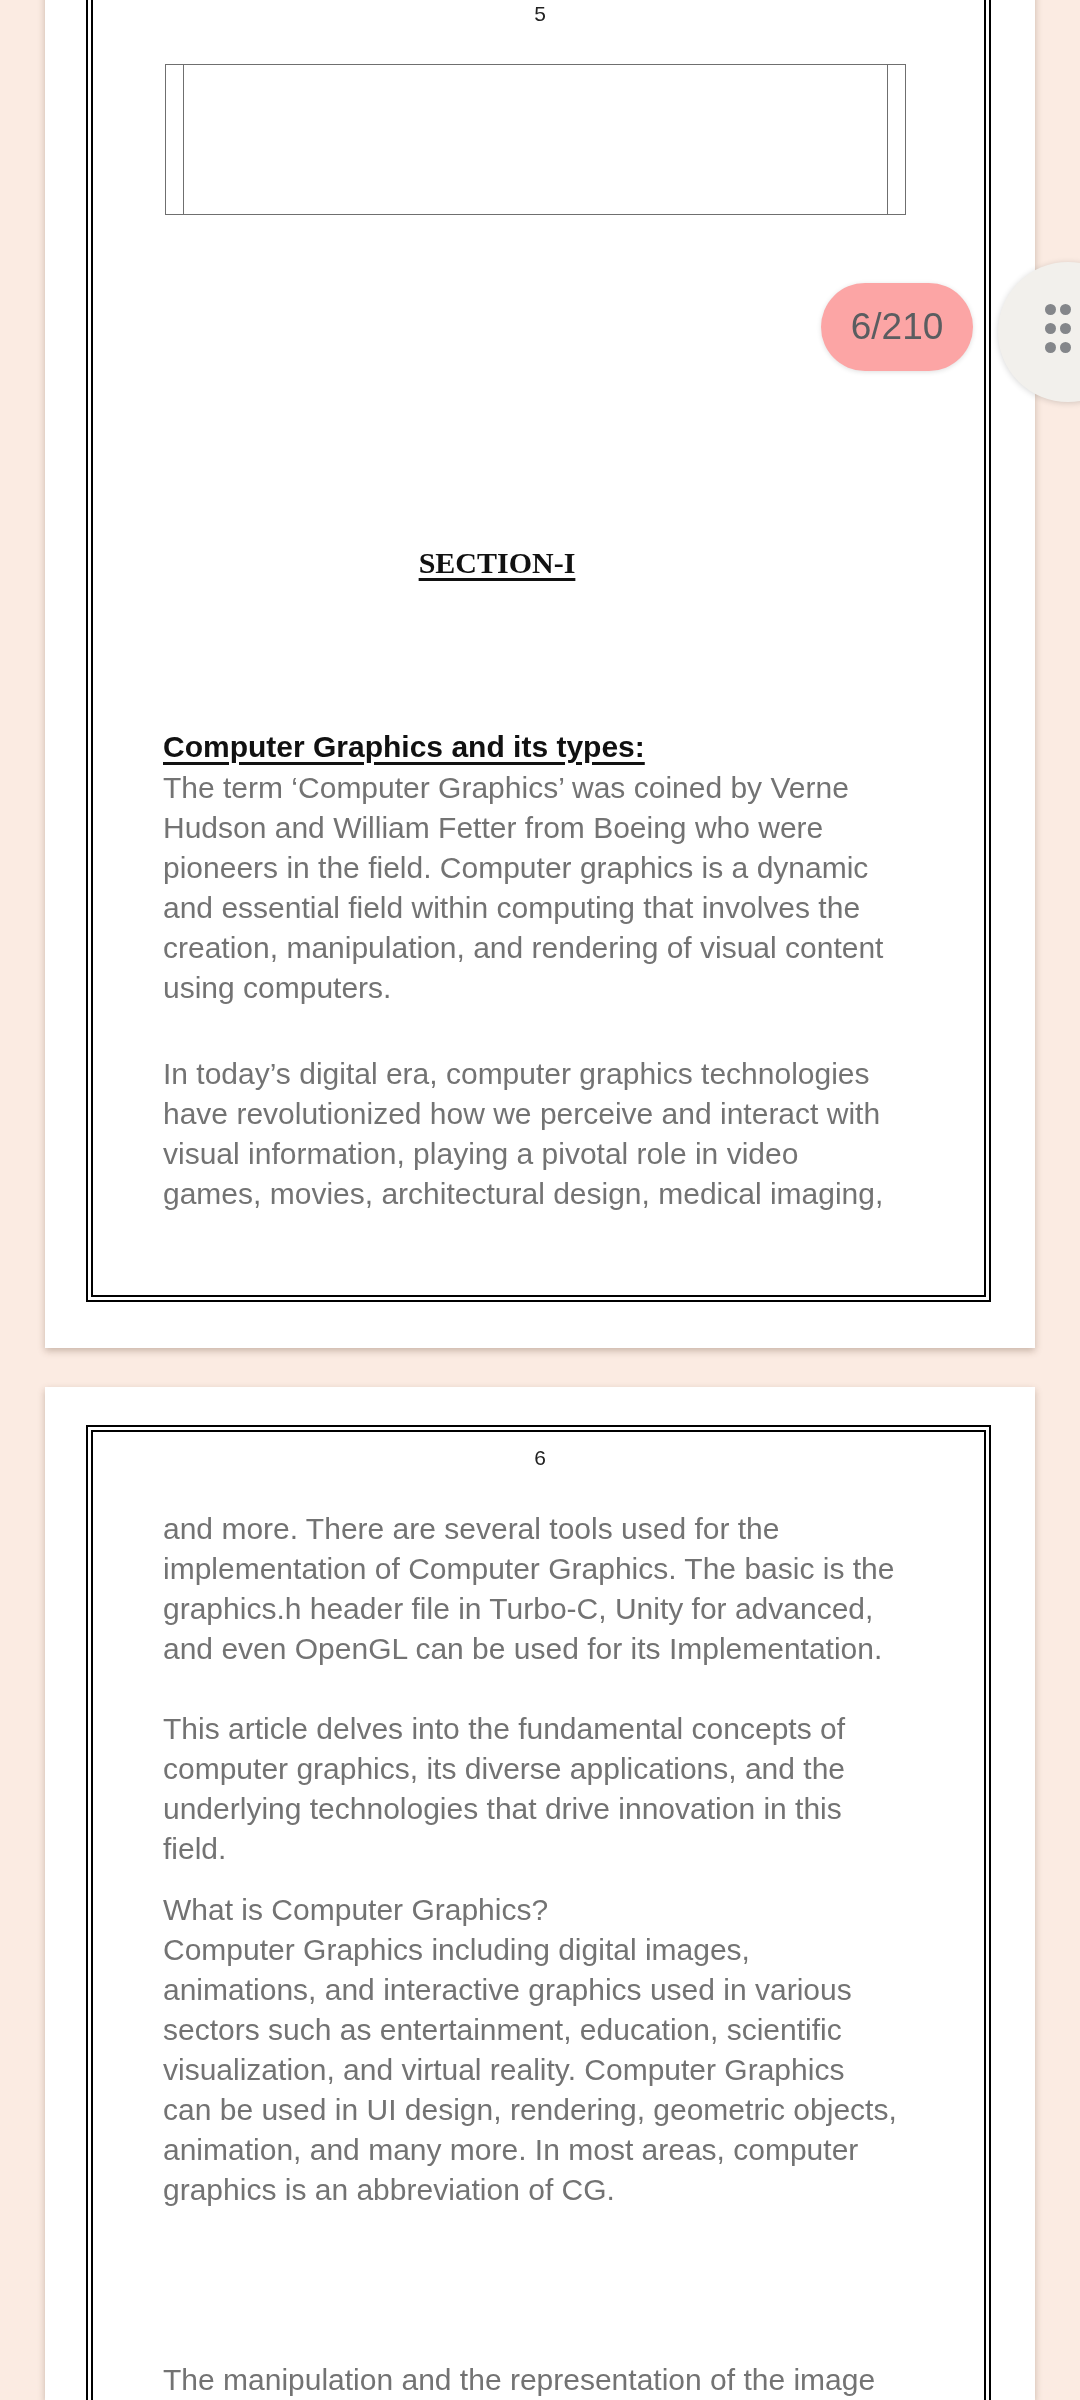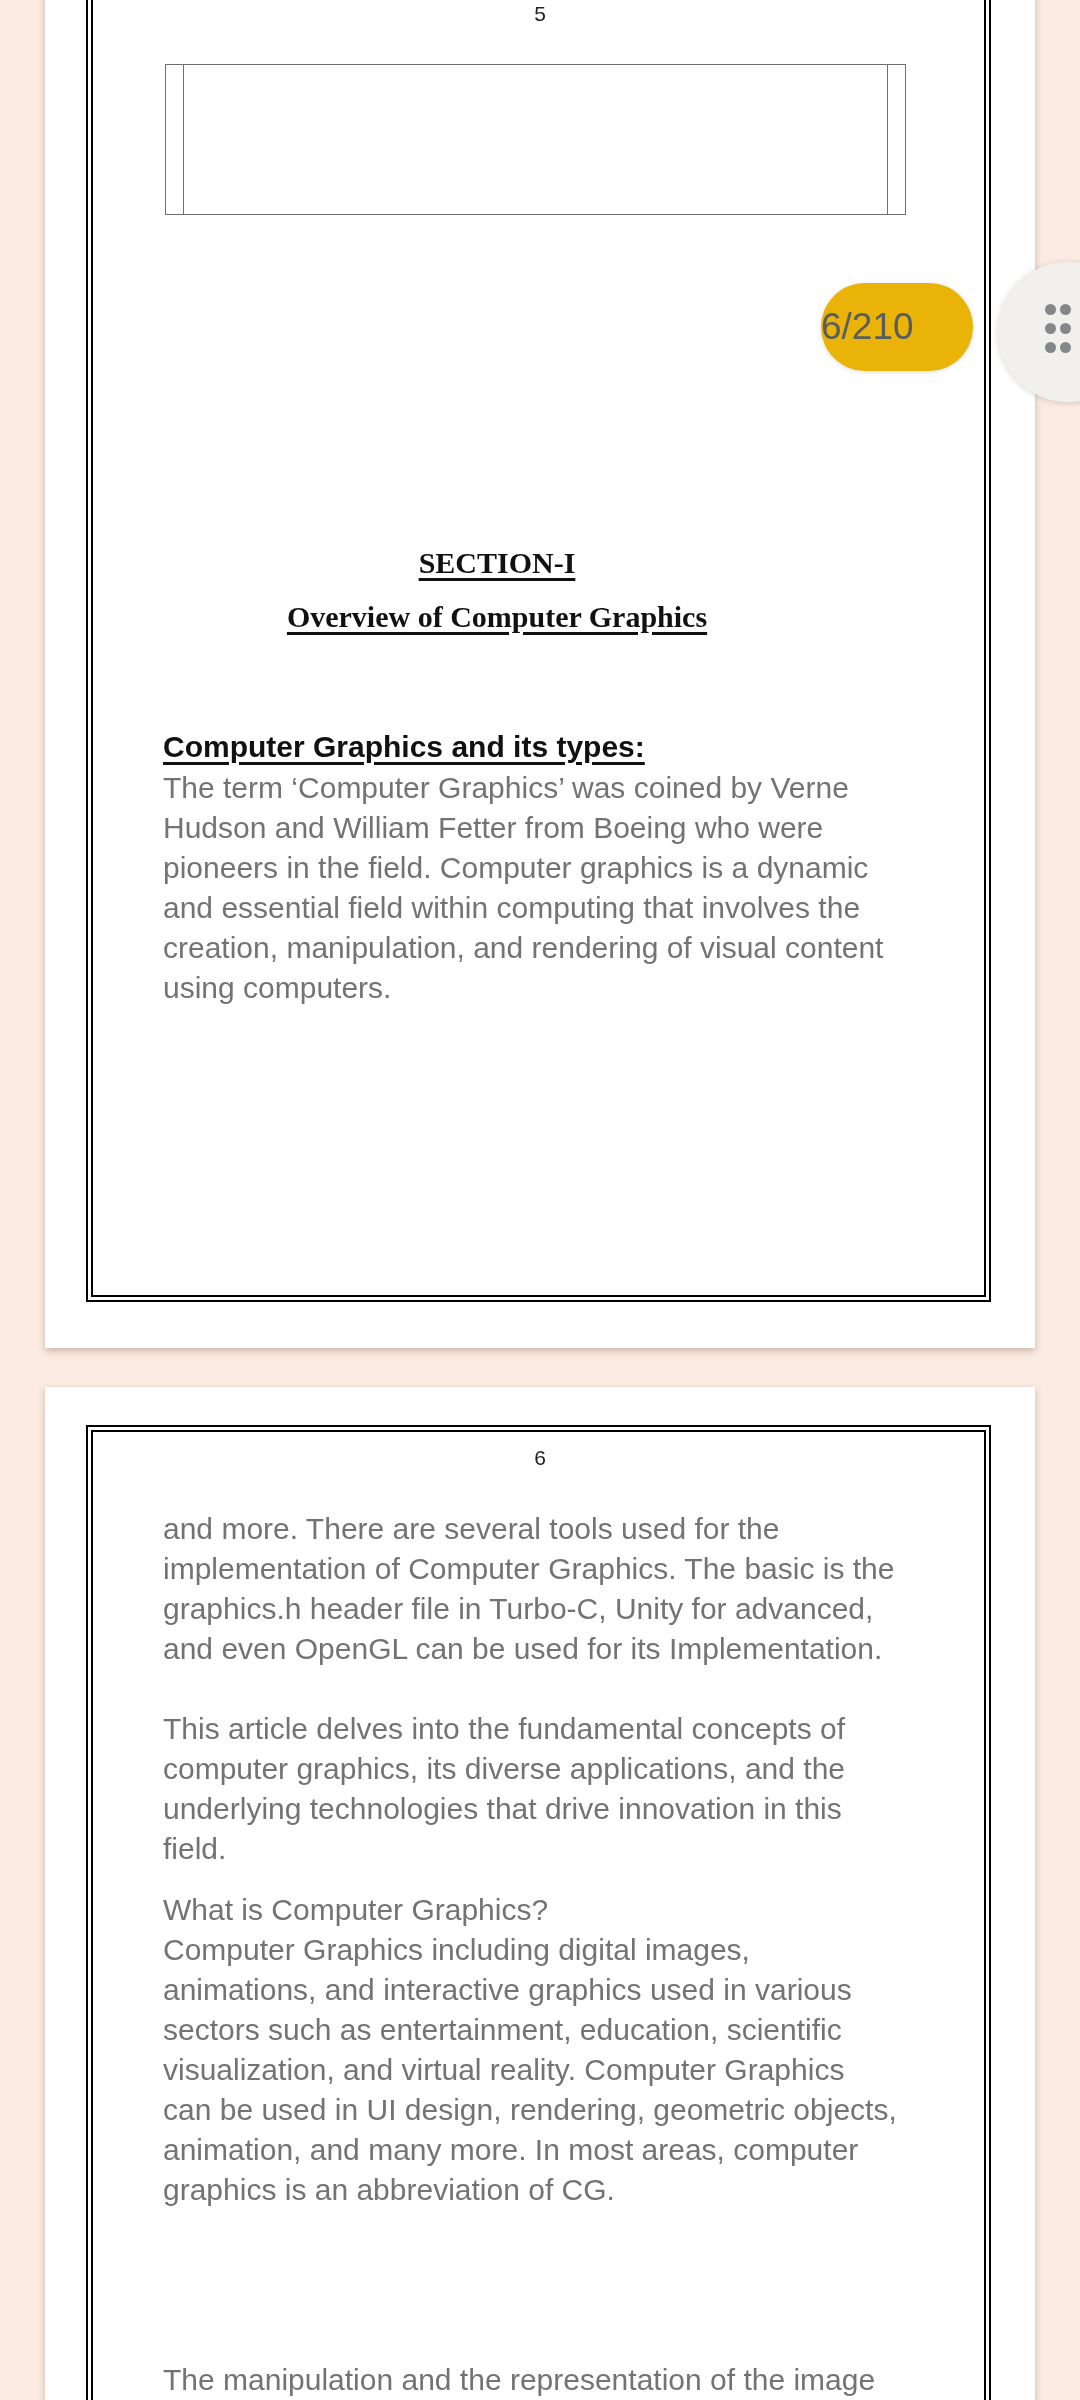--- a/index.html
+++ b/index.html
@@ -45,21 +45,21 @@
   .figure{
     position:absolute;left:120px;top:144px;width:739px;height:149px;
     border:1px solid #6f6f6f;background:#fff;
   }
   .figure .vline{position:absolute;top:0;bottom:0;width:1px;background:#6f6f6f;}
   .figure .vline.l{left:17px;}
   .figure .vline.r{right:17px;}
   
   .page-pill{
     position:absolute;left:821px;top:283px;width:152px;height:88px;
-    background:#eab308;border-radius:44px;display:flex;align-items:center;
+    background:#fca5a5;border-radius:44px;display:flex;align-items:center;justify-content:center;
     font-size:37px;color:#5a5d60;box-shadow:0 1px 5px rgba(0,0,0,.13);z-index:5;
   }
   .scroll-handle{
     position:absolute;left:998px;top:262px;width:140px;height:140px;border-radius:50%;
     background:#f2f0ec;box-shadow:0 1px 6px rgba(0,0,0,.16);z-index:6;
   }
   .grip{
     position:absolute;left:47px;top:42px;width:26px;height:49px;
     display:grid;grid-template-columns:11px 11px;grid-template-rows:11px 11px 11px;
     column-gap:4px;row-gap:8px;
@@ -76,31 +76,34 @@
 
     <div class="pagenum" style="top:81px">5</div>
 
     <div class="figure">
       <span class="vline l"></span>
       <span class="vline r"></span>
     </div>
 
     <div class="h-serif" style="top:626px">SECTION-I</div>
 
-    <div class="h-serif" style="top:680px">Overview of Computer Graphics</div>
 
     <div class="h-sans" style="top:762px">Computer Graphics and its types:</div>
 
     <div class="para" style="top:848px">The term ‘Computer Graphics’ was coined by Verne
 Hudson and William Fetter from Boeing who were
 pioneers in the field. Computer graphics is a dynamic
 and essential field within computing that involves the
 creation, manipulation, and rendering of visual content
 using computers.</div>
 
+    <div class="para" style="top:1134px">In today’s digital era, computer graphics technologies
+have revolutionized how we perceive and interact with
+visual information, playing a pivotal role in video
+games, movies, architectural design, medical imaging,</div>
   </div>
 
   <div class="page page-2">
     <div class="frame frame-2"></div>
 
     <div class="pagenum" style="top:58px">6</div>
 
     <div class="para" style="top:322px">This article delves into the fundamental concepts of
 computer graphics, its diverse applications, and the
 underlying technologies that drive innovation in this

